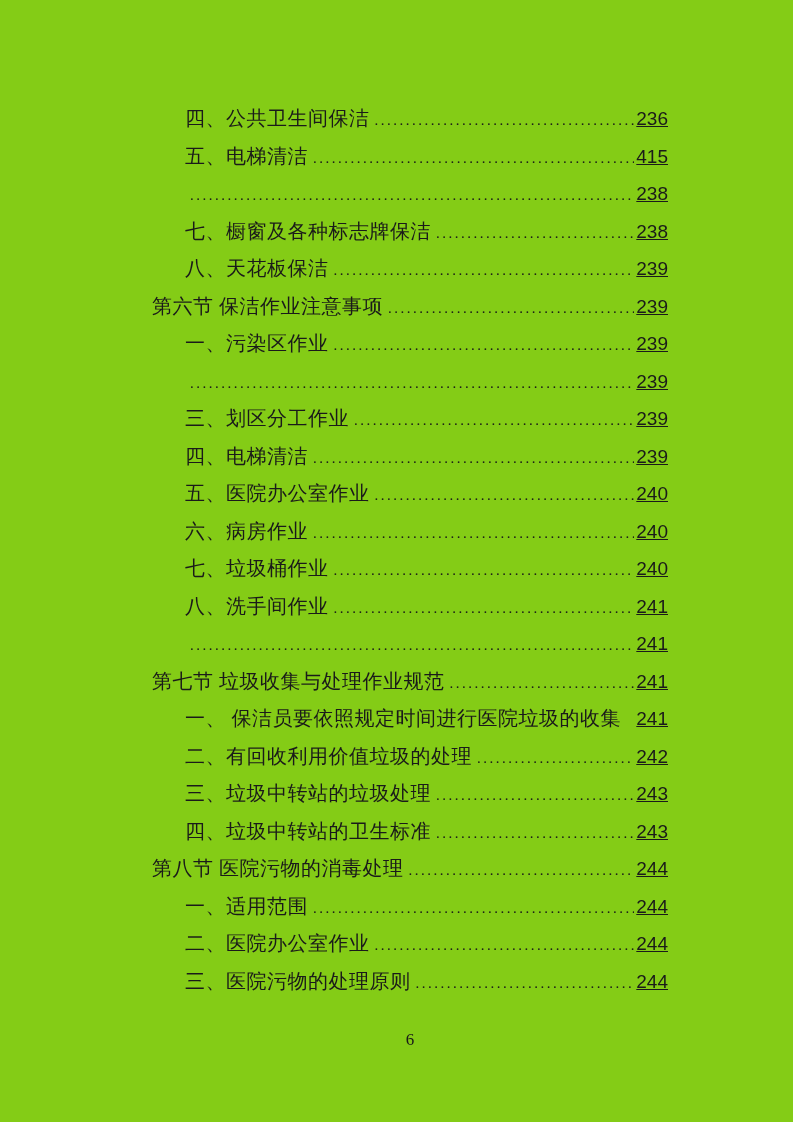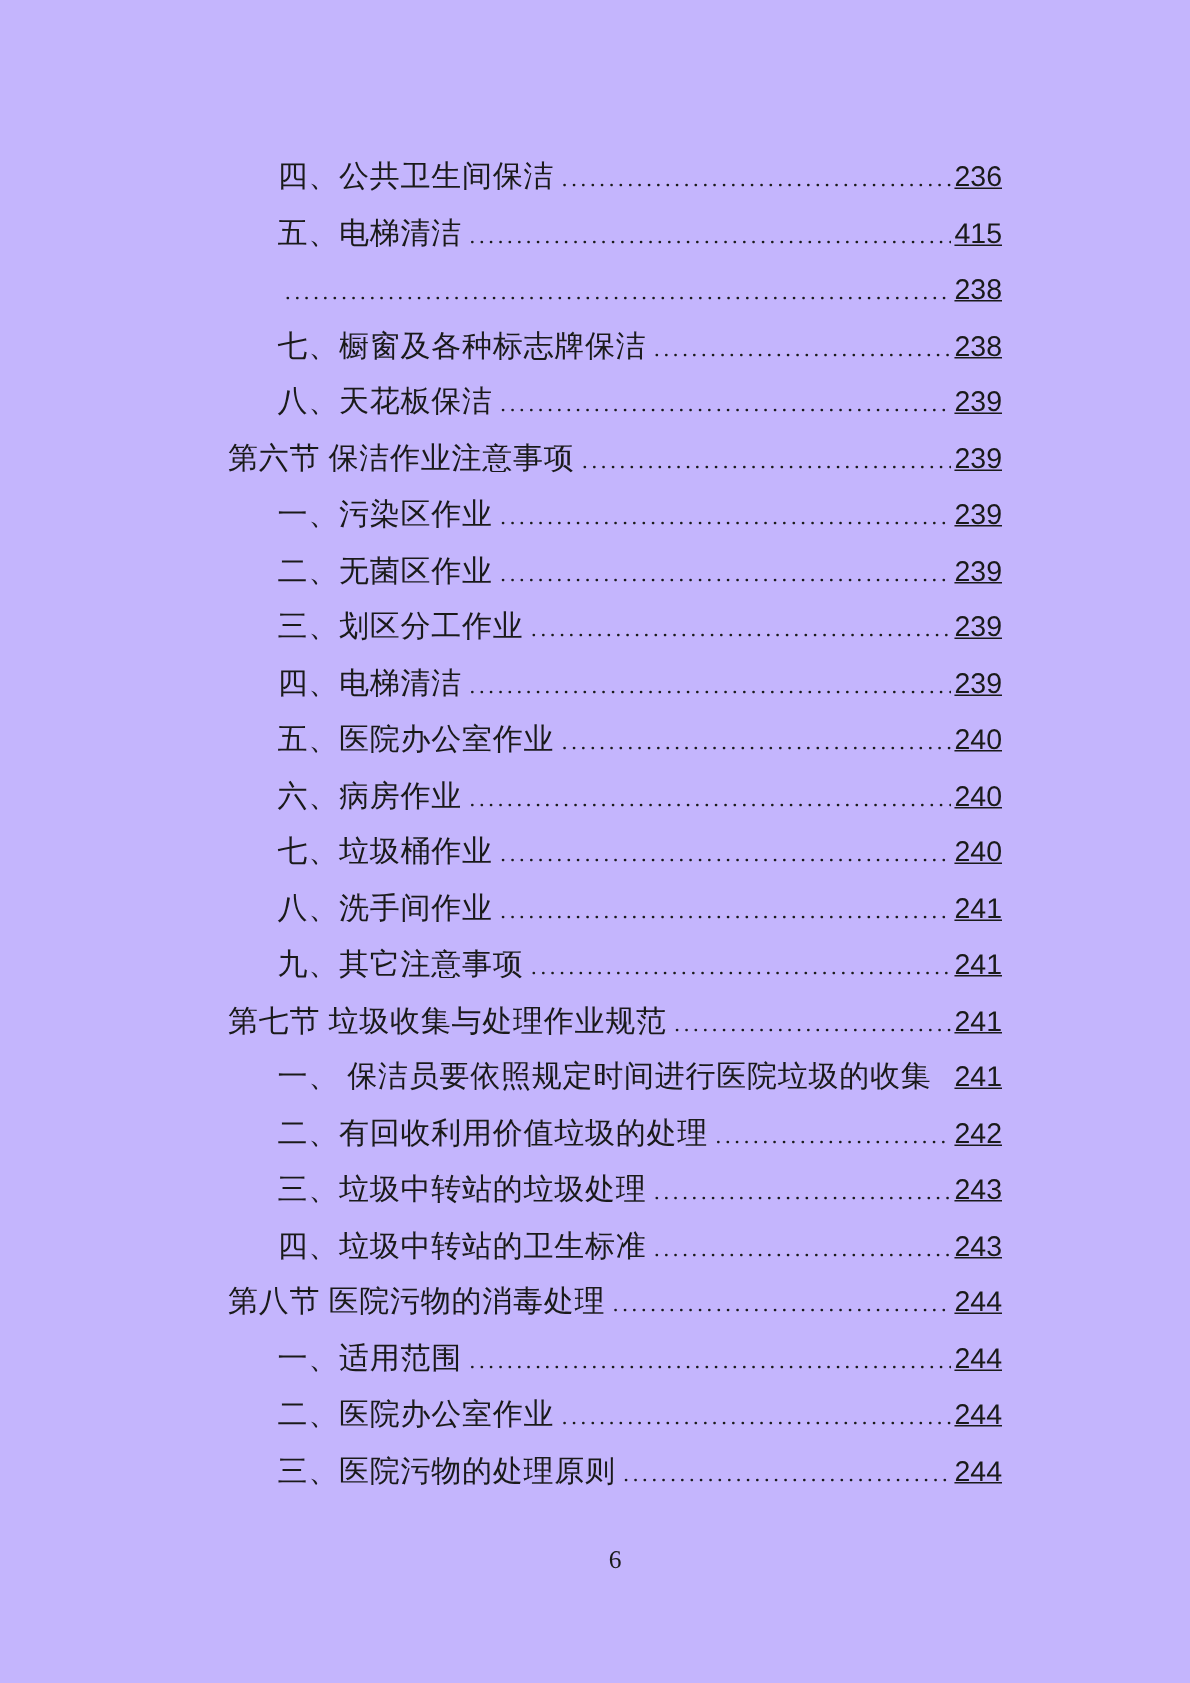--- a/index.html
+++ b/index.html
@@ -4,21 +4,21 @@
 <style>
   html, body {
     margin: 0;
     padding: 0;
     background: #ffffff;
   }
   .page {
     position: relative;
     width: 793px;
     height: 1122px;
-    background: #c4b5fd;
+    background: #84cc16;
     overflow: hidden;
     font-family: "Liberation Serif", "DejaVu Serif", serif;
     color: #1a1a1a;
   }
   .toc {
     position: absolute;
     left: 152px;
     top: 100px;
     width: 516px;
   }
@@ -97,21 +97,20 @@
     <span class="toc-label">第六节 保洁作业注意事项</span>
     <span class="toc-dots"></span>
     <span class="toc-page">239</span>
   </div>
       <div class="toc-row lvl2">
     <span class="toc-label">一、污染区作业</span>
     <span class="toc-dots"></span>
     <span class="toc-page">239</span>
   </div>
       <div class="toc-row lvl2">
-    <span class="toc-label">二、无菌区作业</span>
     <span class="toc-dots"></span>
     <span class="toc-page">239</span>
   </div>
       <div class="toc-row lvl2">
     <span class="toc-label">三、划区分工作业</span>
     <span class="toc-dots"></span>
     <span class="toc-page">239</span>
   </div>
       <div class="toc-row lvl2">
     <span class="toc-label">四、电梯清洁</span>
@@ -132,21 +131,20 @@
     <span class="toc-label">七、垃圾桶作业</span>
     <span class="toc-dots"></span>
     <span class="toc-page">240</span>
   </div>
       <div class="toc-row lvl2">
     <span class="toc-label">八、洗手间作业</span>
     <span class="toc-dots"></span>
     <span class="toc-page">241</span>
   </div>
       <div class="toc-row lvl2">
-    <span class="toc-label">九、其它注意事项</span>
     <span class="toc-dots"></span>
     <span class="toc-page">241</span>
   </div>
       <div class="toc-row lvl1">
     <span class="toc-label">第七节 垃圾收集与处理作业规范</span>
     <span class="toc-dots"></span>
     <span class="toc-page">241</span>
   </div>
       <div class="toc-row lvl2 no-dots">
     <span class="toc-label">一、 保洁员要依照规定时间进行医院垃圾的收集</span>

